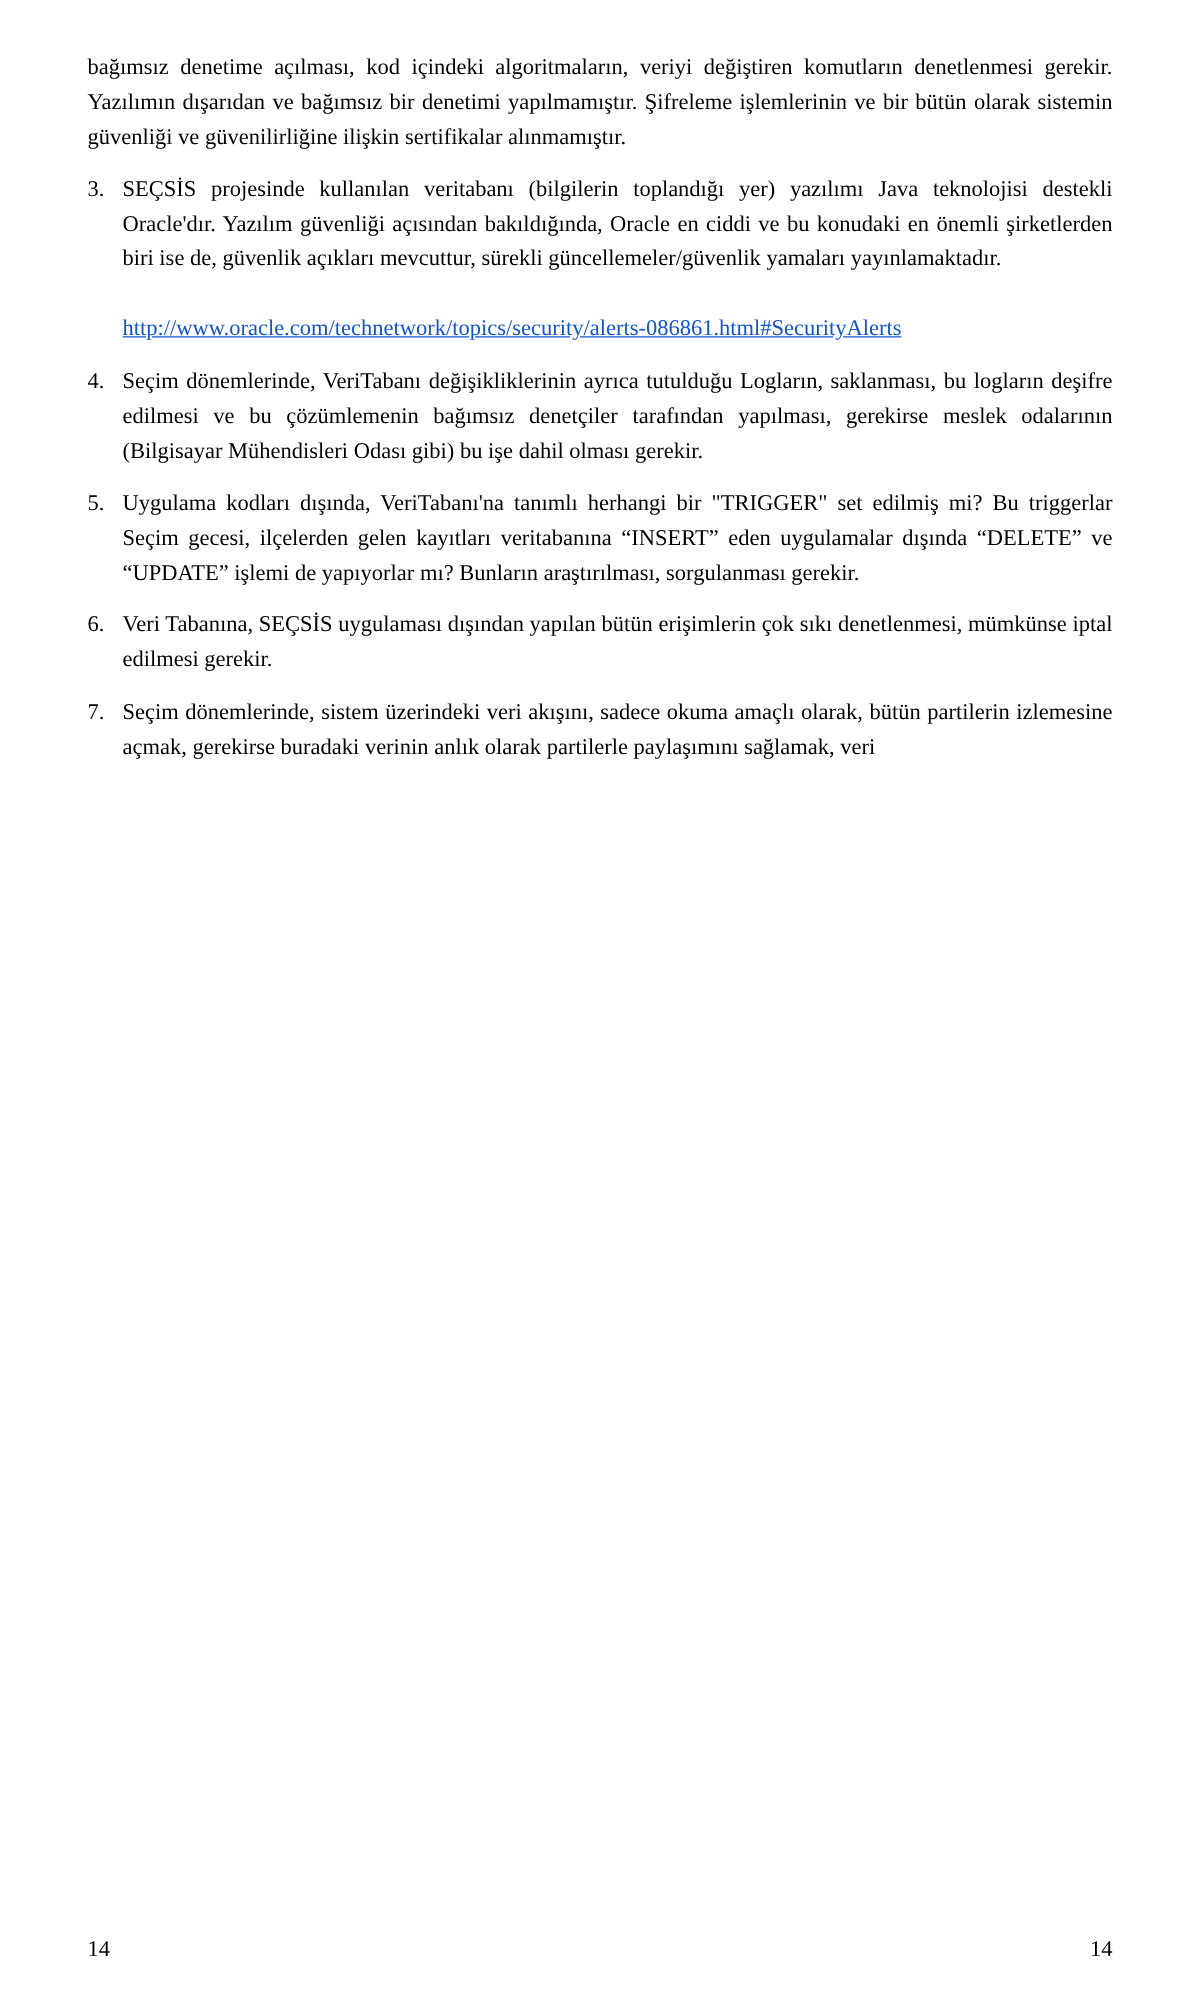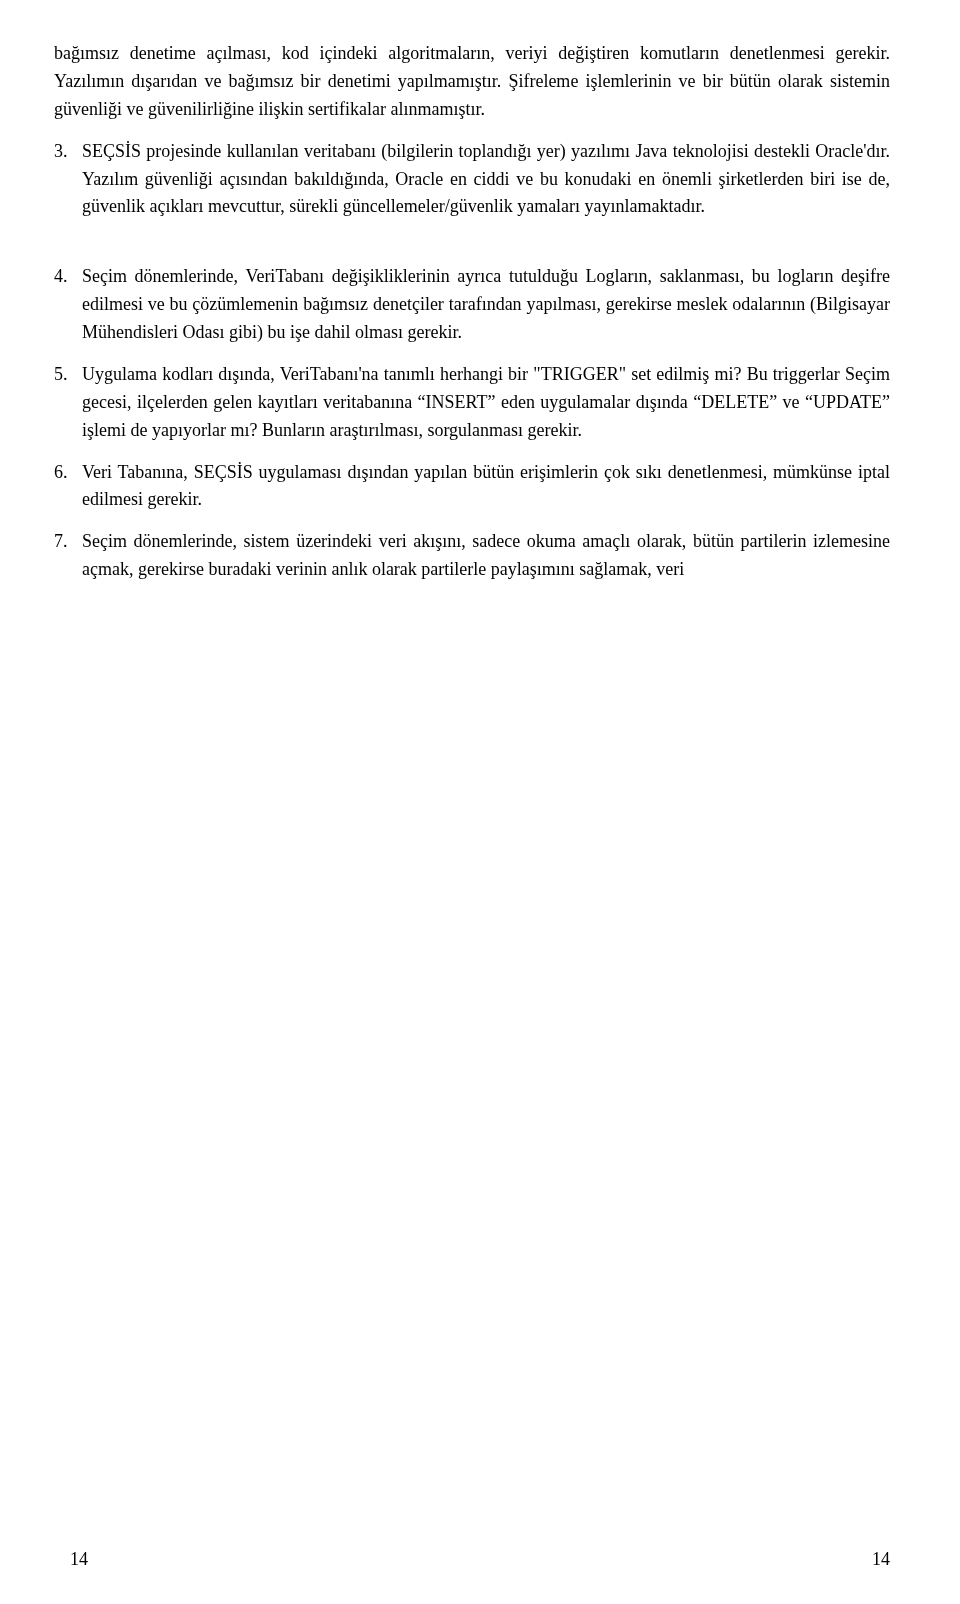--- a/index.html
+++ b/index.html
@@ -12,21 +12,21 @@
       background: #ffffff;
       font-family: 'Times New Roman', Times, serif;
       font-size: 18px;
       line-height: 1.55;
       color: #000000;
     }
 
     .page {
       width: 960px;
       min-height: 1604px;
-      padding: 40px 70px 60px 54px;
+      padding: 40px 70px 60px 70px;
       position: relative;
     }
 
     .content {
       text-align: justify;
     }
 
     .paragraph {
       margin-bottom: 14px;
       text-align: justify;
@@ -76,20 +76,21 @@
     <div class="paragraph">
       <span>bağımsız denetime açılması, kod içindeki algoritmaların, veriyi değiştiren komutların denetlenmesi gerekir. Yazılımın dışarıdan ve bağımsız bir denetimi yapılmamıştır. Şifreleme işlemlerinin ve bir bütün olarak sistemin güvenliği ve güvenilirliğine ilişkin sertifikalar alınmamıştır.</span>
     </div>
 
     <div class="numbered-item">
       <span class="item-number">3.</span>
       <div class="item-text">
         <span>SEÇSİS projesinde kullanılan veritabanı (bilgilerin toplandığı yer) yazılımı Java teknolojisi destekli Oracle'dır. Yazılım güvenliği açısından bakıldığında, Oracle en ciddi ve bu konudaki en önemli şirketlerden biri ise de, güvenlik açıkları mevcuttur, sürekli güncellemeler/güvenlik yamaları yayınlamaktadır.</span>
         <br>
         <br>
+        <a class="link">http://www.oracle.com/technetwork/topics/security/alerts-086861.html#SecurityAlerts</a>
       </div>
     </div>
 
     <div class="numbered-item">
       <span class="item-number">4.</span>
       <div class="item-text">
         <span>Seçim dönemlerinde, VeriTabanı değişikliklerinin ayrıca tutulduğu Logların, saklanması, bu logların deşifre edilmesi ve bu çözümlemenin bağımsız denetçiler tarafından yapılması, gerekirse meslek odalarının (Bilgisayar Mühendisleri Odası gibi) bu işe dahil olması gerekir.</span>
       </div>
     </div>
 

